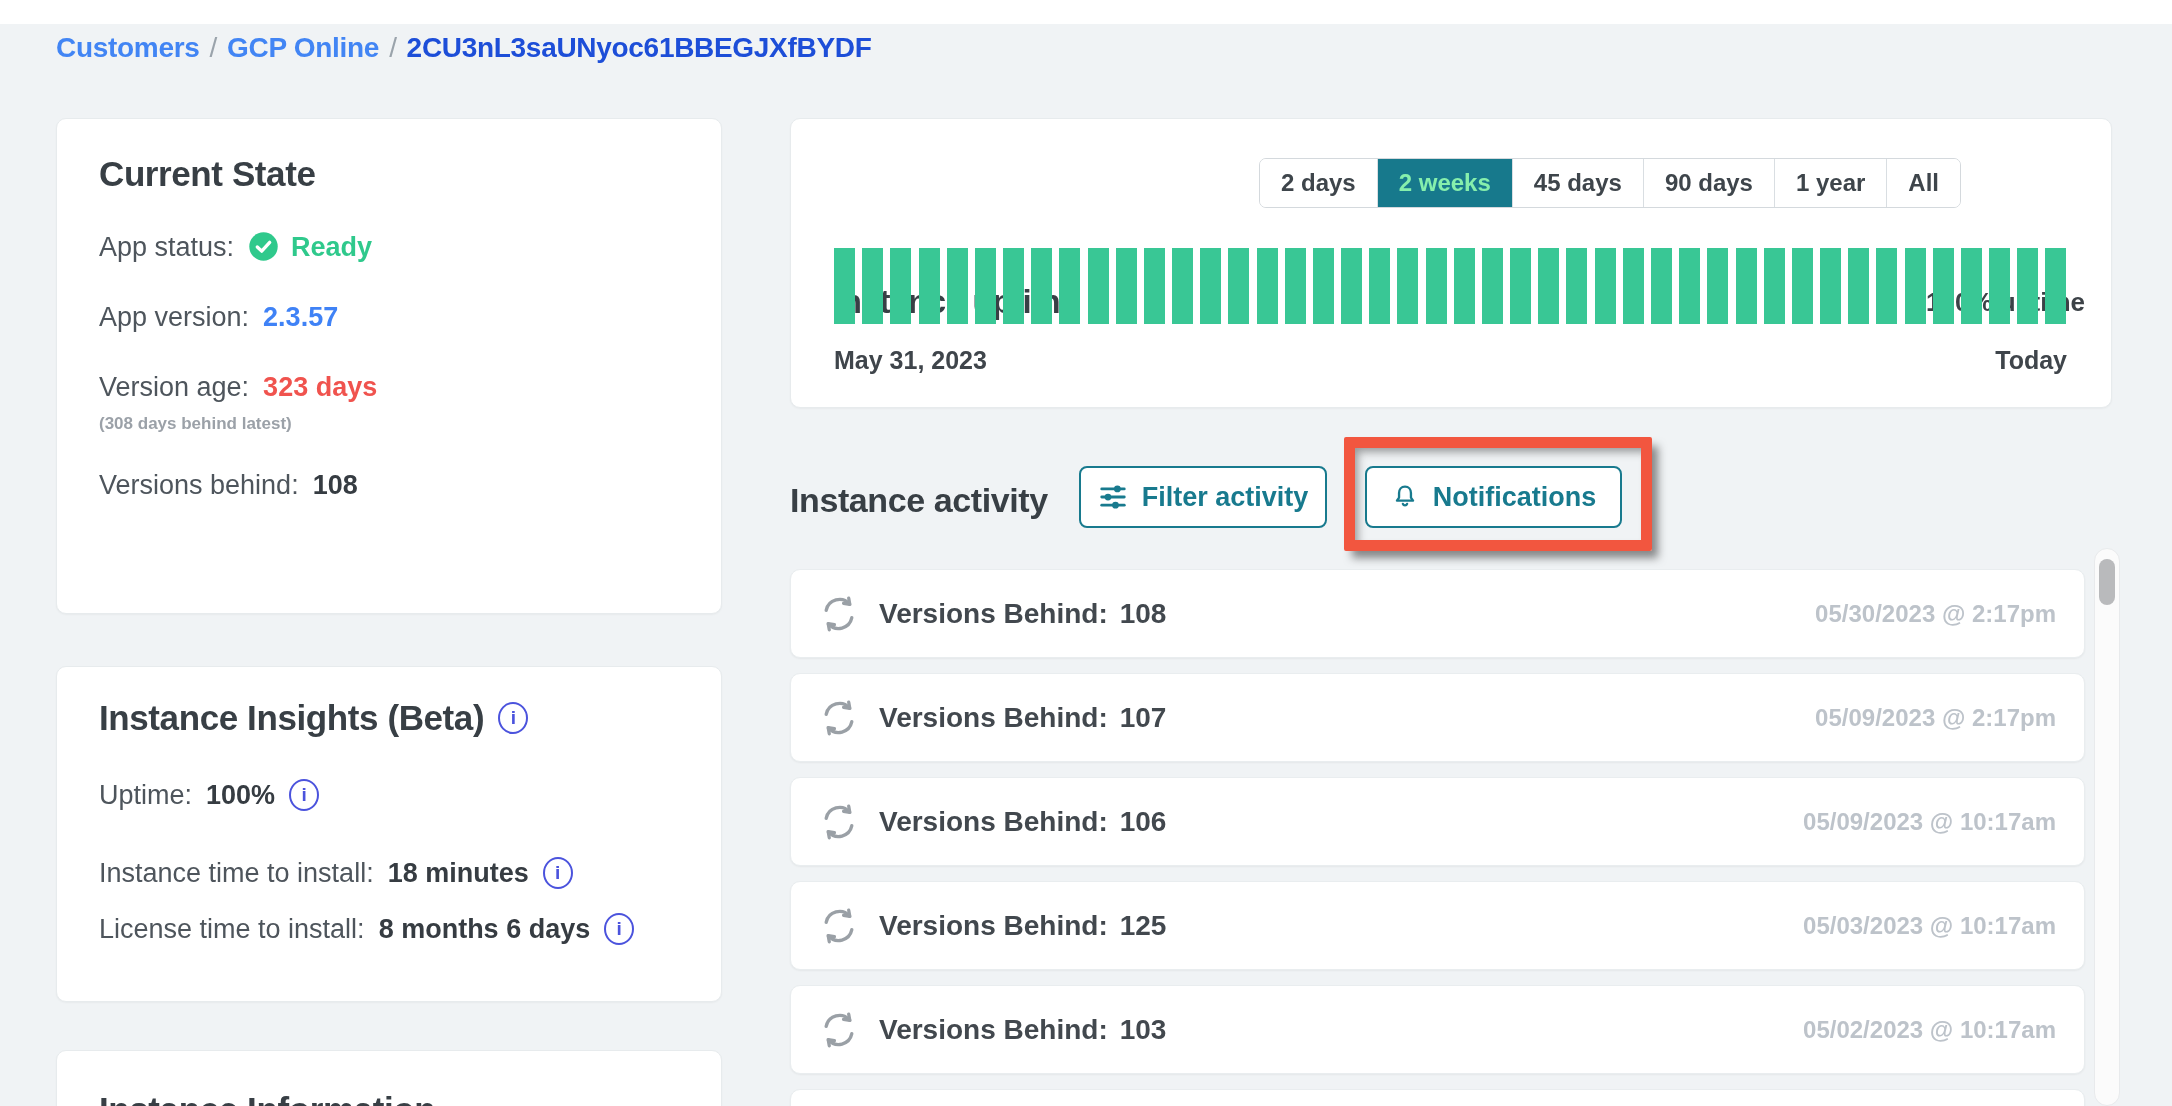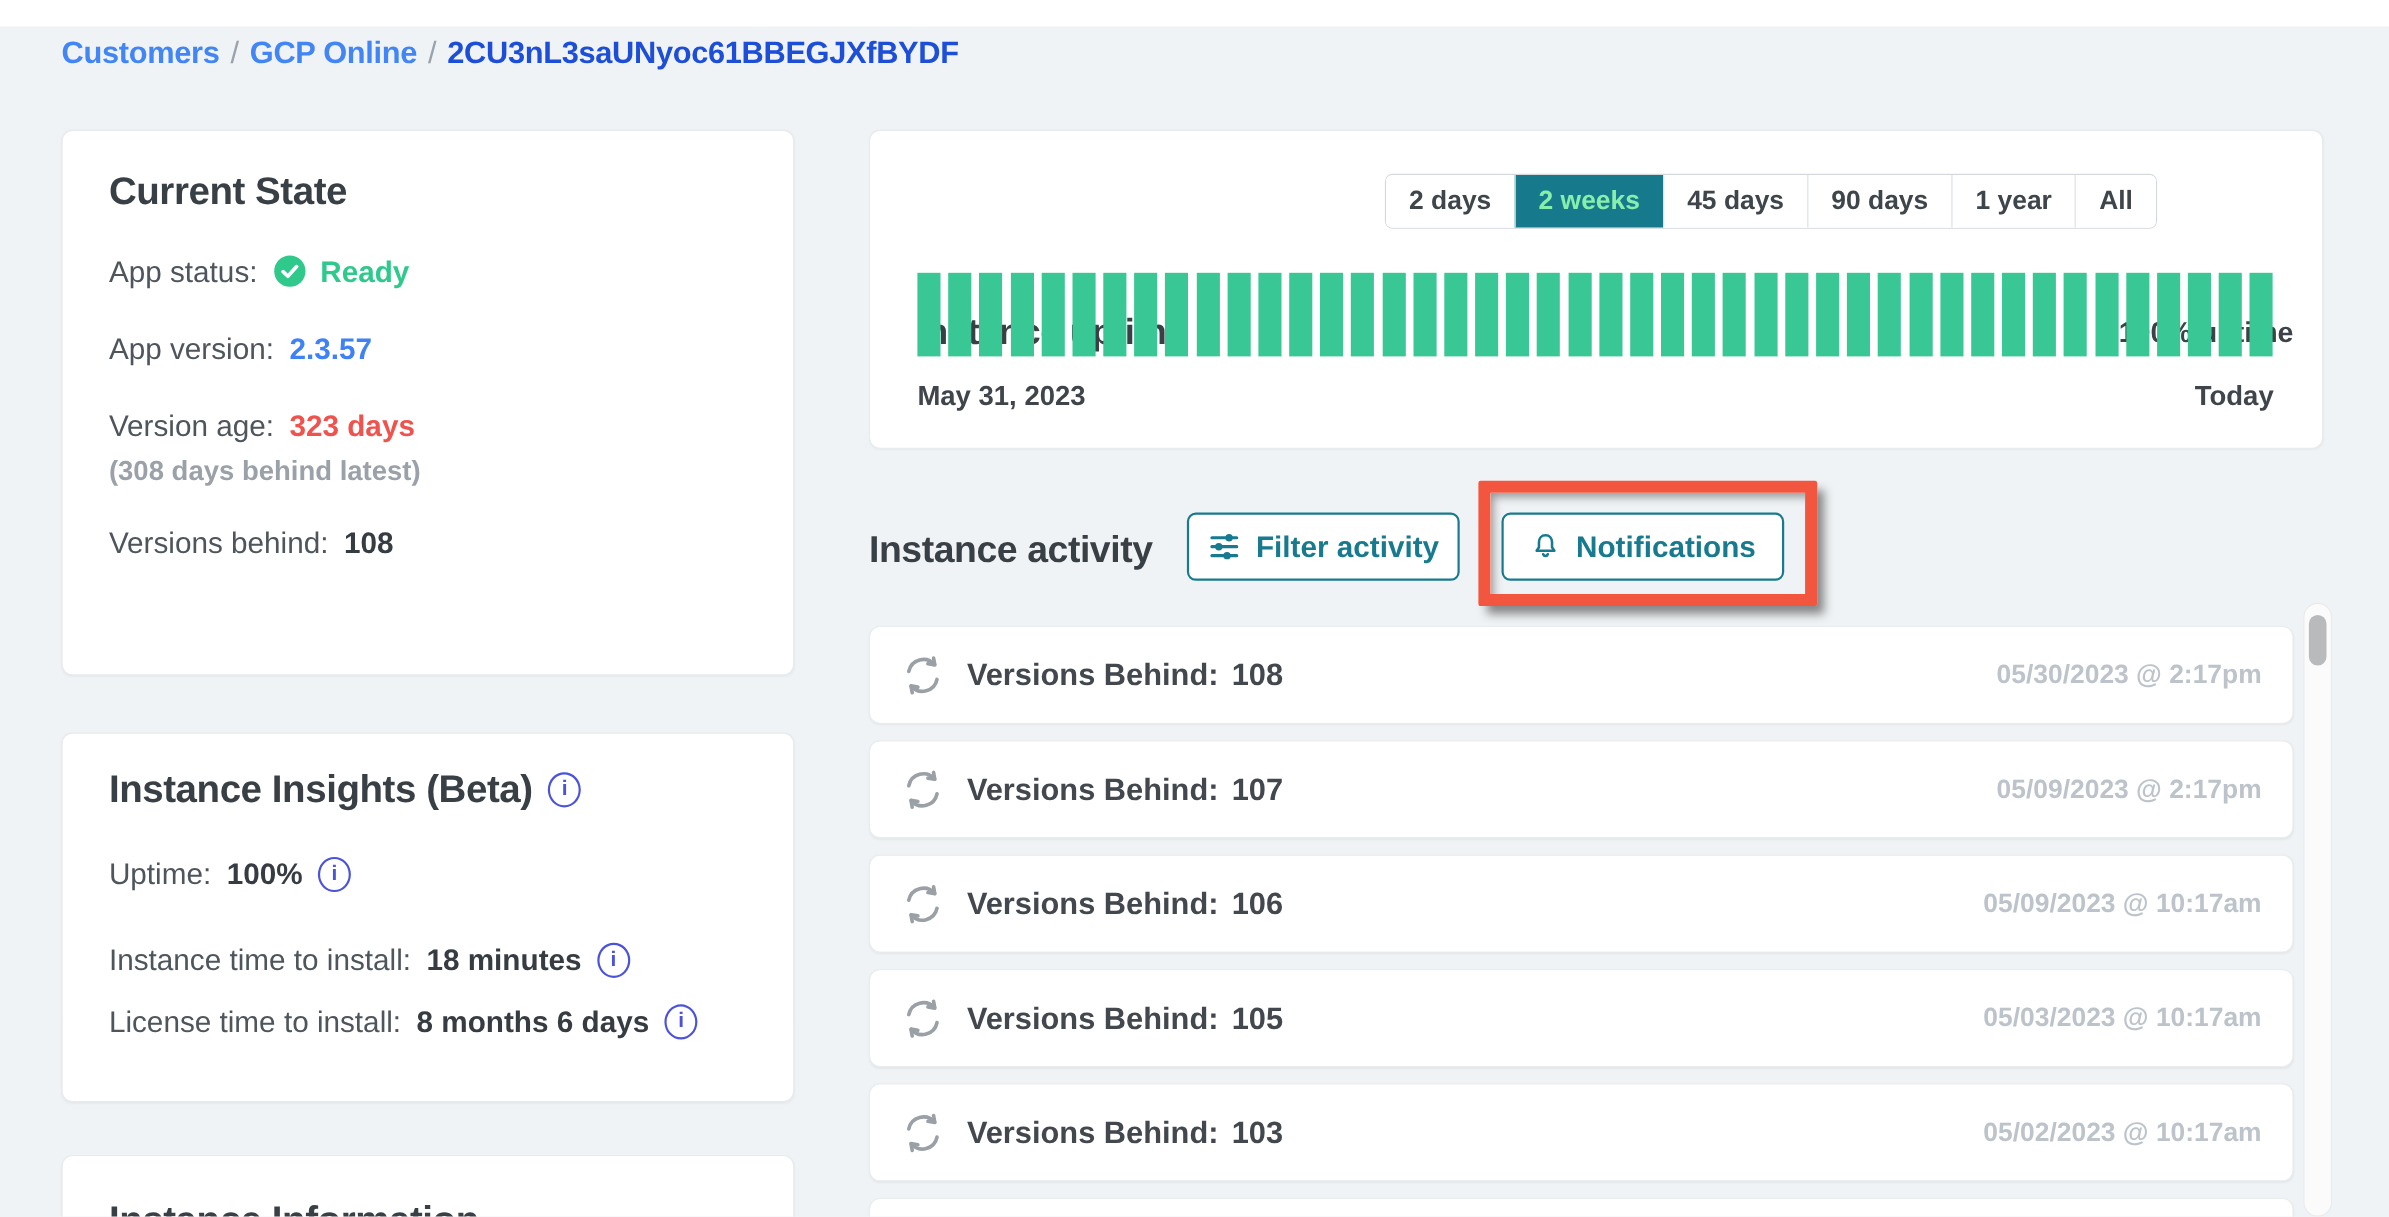--- a/index.html
+++ b/index.html
@@ -28,21 +28,21 @@
   .card h3 { font-size:35px; font-weight:700; color:#383f45; letter-spacing:-0.4px; line-height:42px; }
 
   #card-current { left:56px; top:118px; width:666px; height:496px; padding:0 42px; }
   #card-current h3 { margin-top:34px; }
   .kv { display:flex; align-items:center; font-size:27px; line-height:30px; }
   .kv .k { color:#4e555c; font-weight:400; }
   .kv .v { color:#363c42; font-weight:700; margin-left:14px; }
   #card-current .kv-status   { margin-top:36px; }
   #card-current .kv-version  { margin-top:40px; }
   #card-current .kv-age      { margin-top:40px; }
-  #card-current .note        { margin-top:12px; font-size:25px; font-weight:600; color:#9ba1a8; }
+  #card-current .note        { margin-top:12px; font-size:17px; font-weight:600; color:#9ba1a8; }
   #card-current .kv-behind   { margin-top:36px; }
   #card-current .kv-checkin  { margin-top:40px; }
   .v-green { color:#2fc98c !important; }
   .v-blue  { color:#3f82f6 !important; }
   .v-red   { color:#f0534e !important; }
   .check-icon { width:31px; height:31px; margin-left:14px; margin-right:-2px; flex:0 0 auto; }
 
   #card-insights { left:56px; top:666px; width:666px; height:336px; padding:0 42px; }
   #card-insights h3 { margin-top:30px; display:flex; align-items:center; }
   #card-insights .kv-uptime  { margin-top:40px; }
@@ -307,21 +307,21 @@
     <div class="activity-row">
     <svg class="sync" viewBox="0 0 24 24">
       <g fill="none" stroke="#9aa0a6" stroke-width="1.8" stroke-linecap="round" stroke-linejoin="round">
         <path d="M5 10a7.4 7.4 0 0 1 12.8-3.4"></path>
         <path d="M17.3 3.4l.6 3.4-3.4-.6"></path>
         <path d="M19 14a7.4 7.4 0 0 1-12.8 3.4"></path>
         <path d="M6.7 20.6l-.6-3.4 3.4.6"></path>
       </g>
     </svg>
     <span class="lbl">Versions Behind:</span>
-    <span class="val">105</span>
+    <span class="val">125</span>
     <span class="ts">05/03/2023 @ 10:17am</span>
   </div>
     <div class="activity-row">
     <svg class="sync" viewBox="0 0 24 24">
       <g fill="none" stroke="#9aa0a6" stroke-width="1.8" stroke-linecap="round" stroke-linejoin="round">
         <path d="M5 10a7.4 7.4 0 0 1 12.8-3.4"></path>
         <path d="M17.3 3.4l.6 3.4-3.4-.6"></path>
         <path d="M19 14a7.4 7.4 0 0 1-12.8 3.4"></path>
         <path d="M6.7 20.6l-.6-3.4 3.4.6"></path>
       </g>

